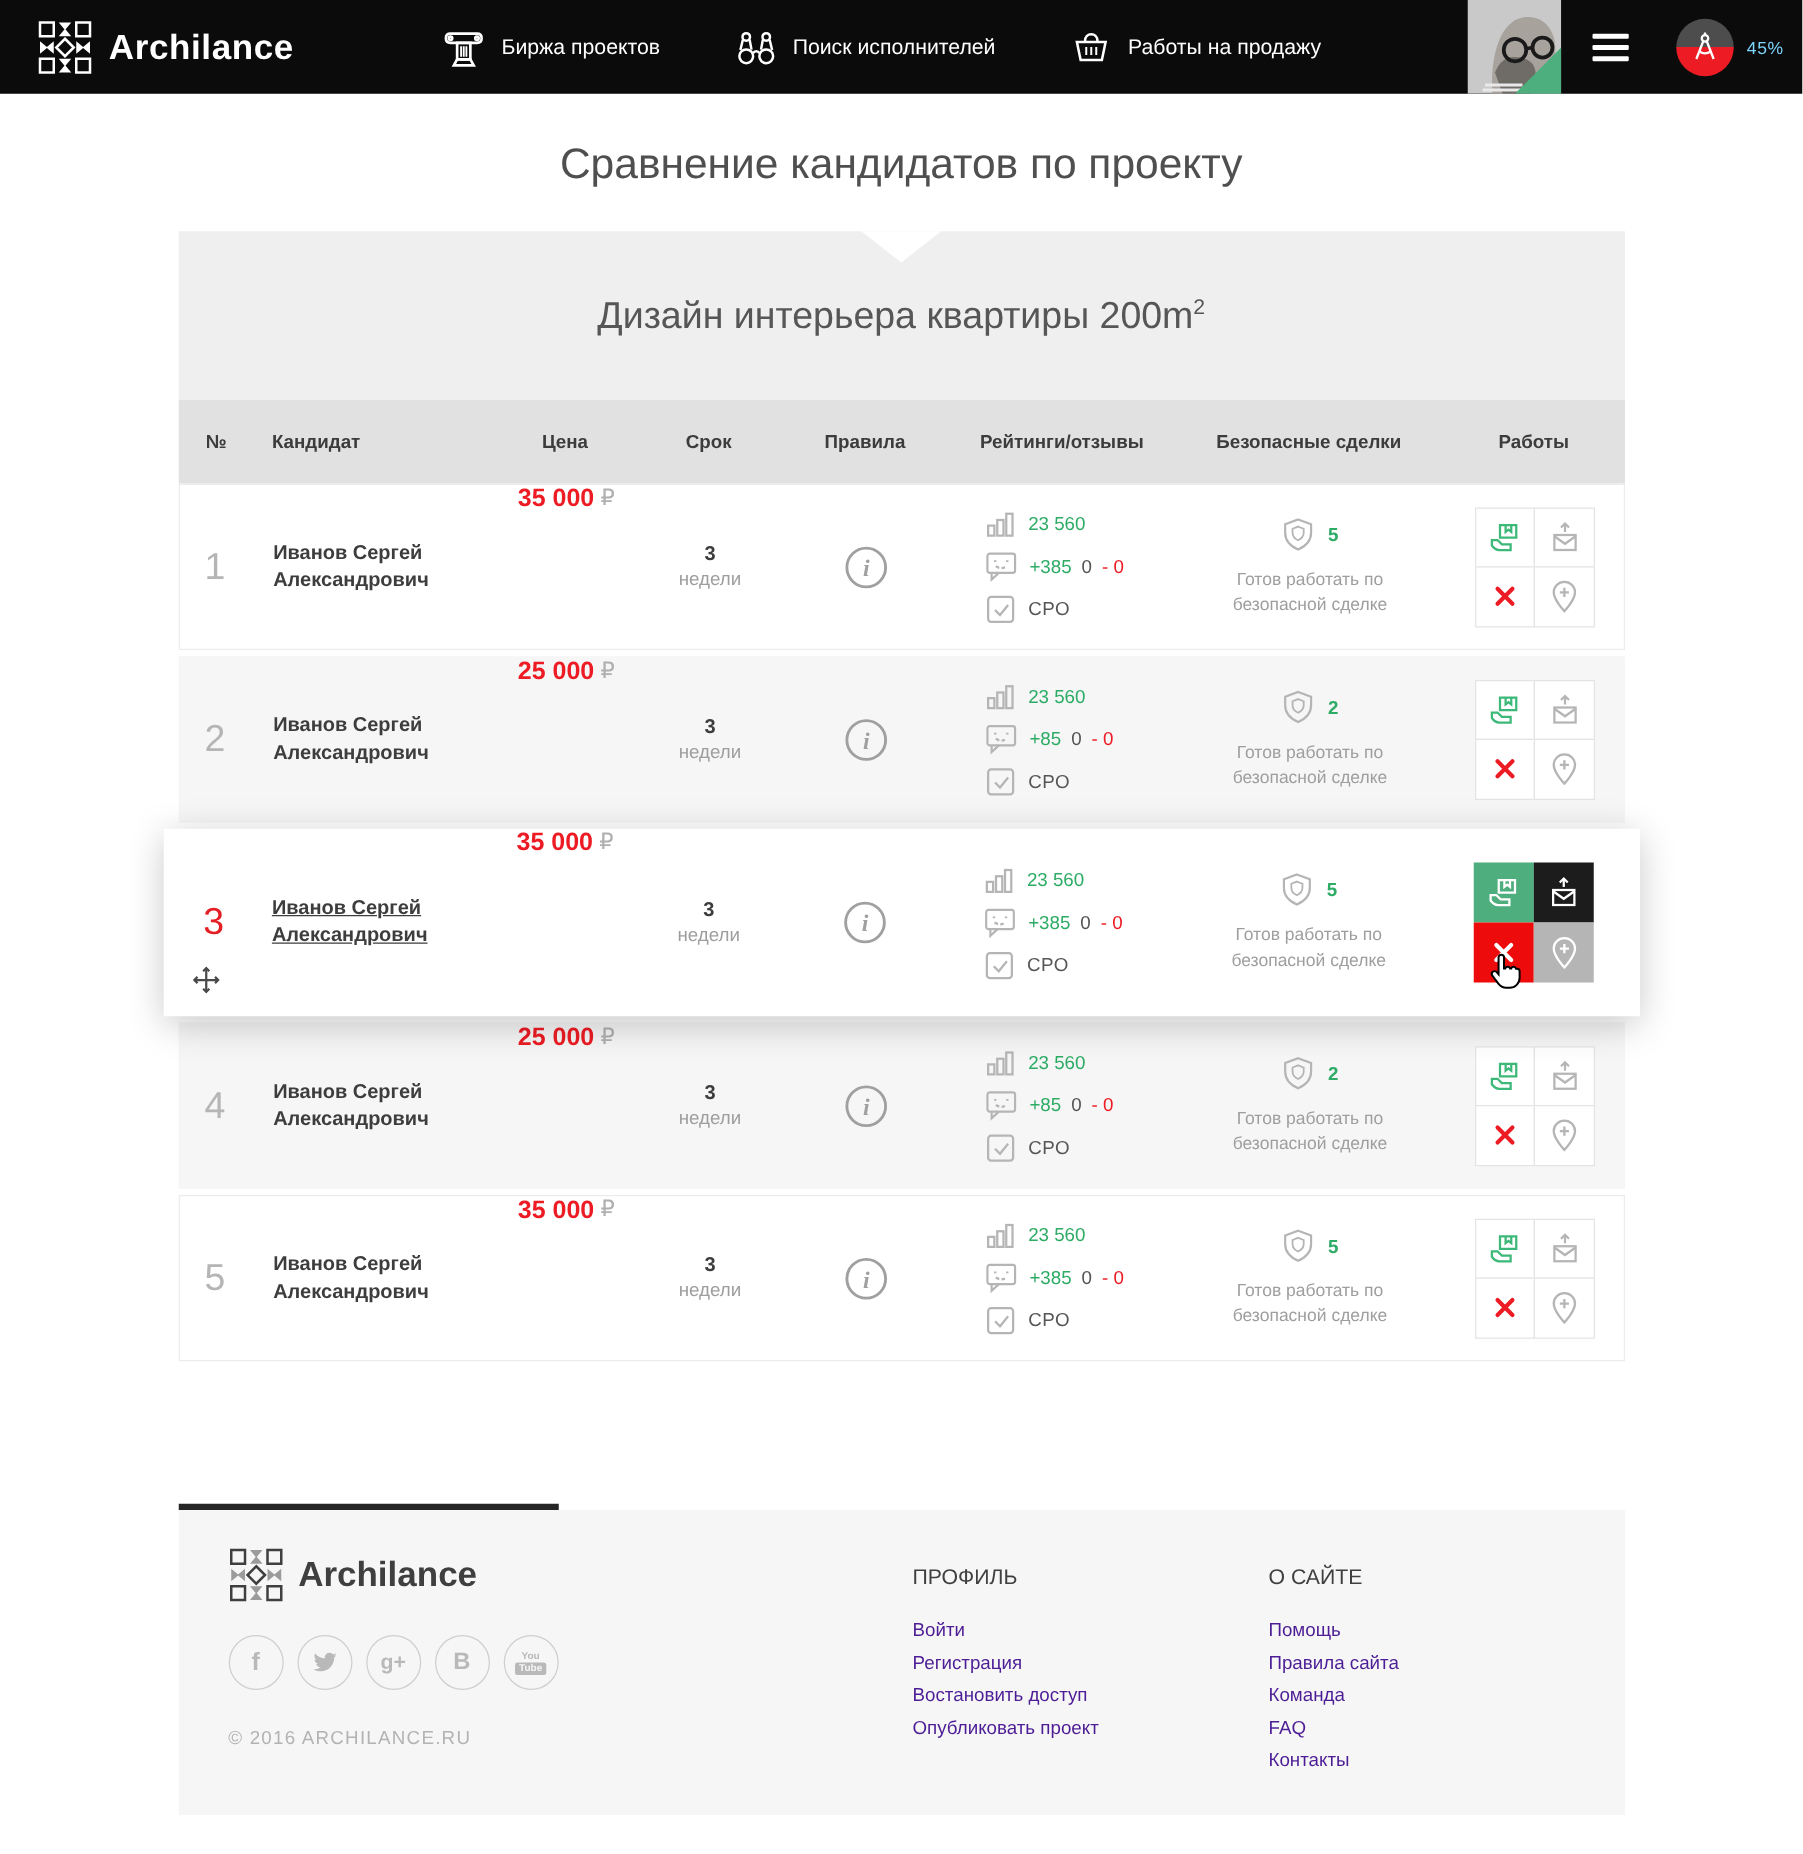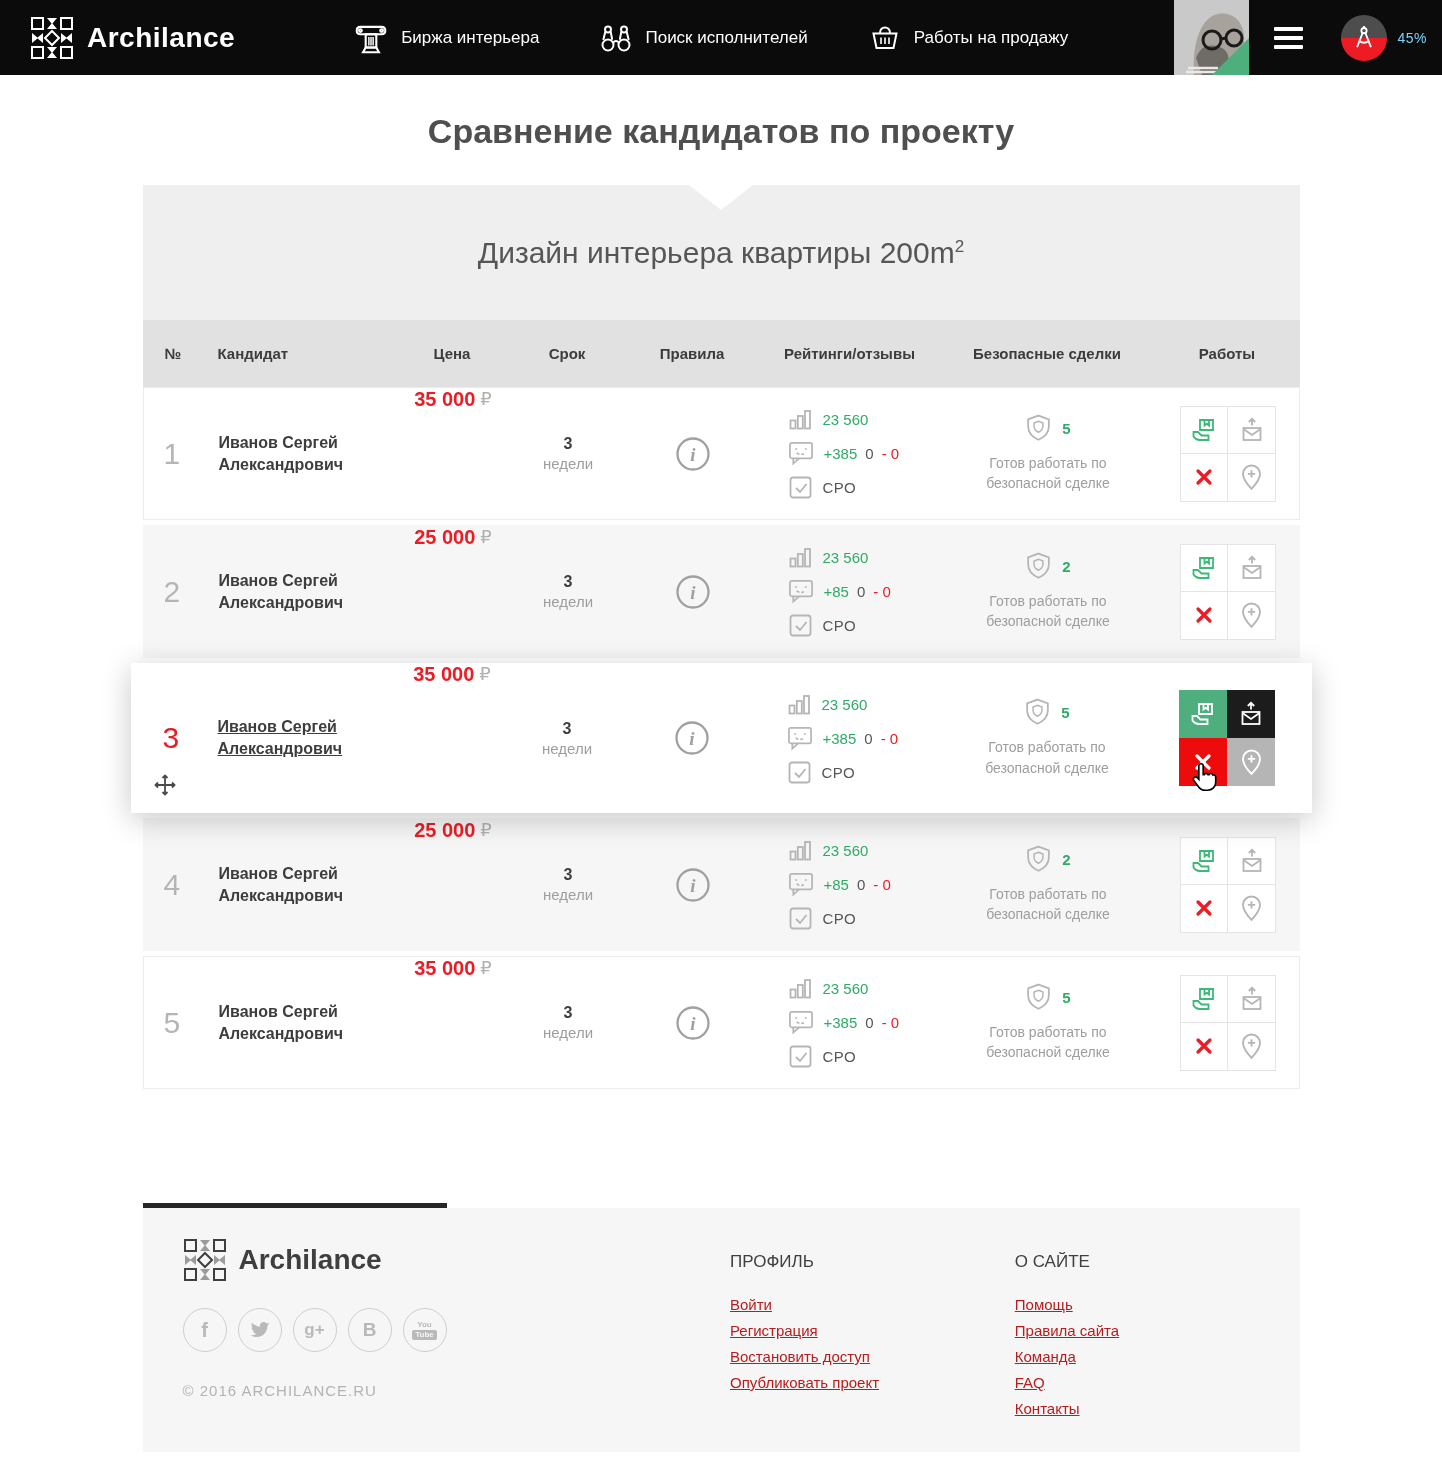--- a/index.html
+++ b/index.html
@@ -16,21 +16,21 @@
   .hamburger { width:29px; margin-left:25px; cursor:pointer; }
   .hamburger div { height:4px; background:#fff; border-radius:1px; margin:5px 0; }
   .progress-circle { width:46px; height:46px; border-radius:50%; margin-left:38px;
      background:linear-gradient(to bottom,#4d4d4d 50%,#ed1c24 50%);
      display:flex; align-items:center; justify-content:center; }
   .progress-label { color:#7dd3fc; font-size:14px; margin-left:10px; letter-spacing:.5px; }
 
   
   .content { width:1157px; margin:0 auto; }
   .title-section { padding:37px 0 0; text-align:center; height:110px; }
-  .page-title { font-size:34px; font-weight:700; color:#4f4f4f; }
+  .page-title { font-size:34px; font-weight:400; color:#4f4f4f; }
   .project-band { position:relative; height:135px; background:#efefef; display:flex; align-items:center; justify-content:center; }
   .project-band:before { content:""; position:absolute; top:0; left:50%; margin-left:-32px;
      border-left:32px solid transparent; border-right:32px solid transparent; border-top:25px solid #fff; }
   .project-title { font-size:30px; font-weight:300; color:#565656; }
   .project-title sup { font-size:17px; }
 
   
   .grid8 { display:grid; grid-template-columns:57px 195px 115px 115px 135px 180px 215px 145px; align-items:center; }
   .table-header { height:67px; background:#e1e1e1; font-size:15px; font-weight:bold; color:#3c3c3c; }
   .th { text-align:center; }
@@ -108,21 +108,21 @@
      display:flex; align-items:center; justify-content:center; cursor:pointer; font-weight:bold; }
   .soc-f { font-size:20px; }
   .soc-g { font-size:17px; }
   .soc-b { font-size:19px; }
   .soc-yt { flex-direction:column; line-height:1; }
   .yt-top { font-size:8px; font-weight:bold; }
   .yt-box { font-size:8px; font-weight:bold; background:#b9b9b9; color:#f6f6f6; border-radius:2px; padding:1px 3px; margin-top:1px; }
   .copyright { margin-top:30px; font-size:15px; color:#b3b3b3; letter-spacing:1px; }
   .footer-col { width:285px; }
   .footer-heading { font-size:17px; font-weight:normal; color:#3f3f3f; margin:14px 0 24px; }
-  .footer-link { font-size:15px; color:#b91c1c; margin-bottom:9px; cursor:pointer;text-decoration:underline; }
+  .footer-link { font-size:15px; color:#4c1d95; margin-bottom:9px; cursor:pointer; }
 </style>
 </head>
 <body>
 
 <div class="navbar">
   <div class="brand">
     <span style="line-height:0;">
       <svg width="44" height="44" viewBox="0 0 44 44" fill="none" stroke="#fff" stroke-width="2">
         <rect x="2" y="2" width="11" height="11"></rect>
           <rect x="31" y="2" width="11" height="11"></rect>
@@ -149,21 +149,21 @@
       <span style="line-height:0;">
         <svg width="36" height="36" viewBox="0 0 34 34" fill="none" stroke="#fff" stroke-width="2">
           <path d="M7 13.5 C4.8 13.5 3.5 12 3.5 10 S4.8 6.5 7 6.5 H27 C29.2 6.5 30.5 8 30.5 10 S29.2 13.5 27 13.5 Z"></path>
           <circle cx="7" cy="10" r="1.3"></circle>
             <circle cx="27" cy="10" r="1.3"></circle>
           <rect x="12" y="13.5" width="10" height="12.5"></rect>
           <path d="M15 16 v8 M17 16 v8 M19 16 v8" stroke-width="1.4"></path>
           <path d="M9.5 30.5 h15 l-2.5 -4.5 h-10 Z"></path>
         </svg>
       </span>
-      <span>Биржа интерьера</span>
+      <span>Биржа проектов</span>
     </div>
     <div class="nav-item">
       <span style="line-height:0;">
         <svg width="34" height="36" viewBox="0 0 34 34" fill="none" stroke="#fff" stroke-width="2">
           <circle cx="9" cy="24" r="5.5"></circle>
             <circle cx="25" cy="24" r="5.5"></circle>
           <circle cx="9" cy="8.5" r="3"></circle>
             <circle cx="25" cy="8.5" r="3"></circle>
           <path d="M6.3 10.8 L4.3 19 M11.7 10.8 L13.2 18.7 M27.7 10.8 L29.7 19 M22.3 10.8 L20.8 18.7"></path>
           <path d="M14.5 21.5 a2.8 2.8 0 0 1 5 0"></path>

